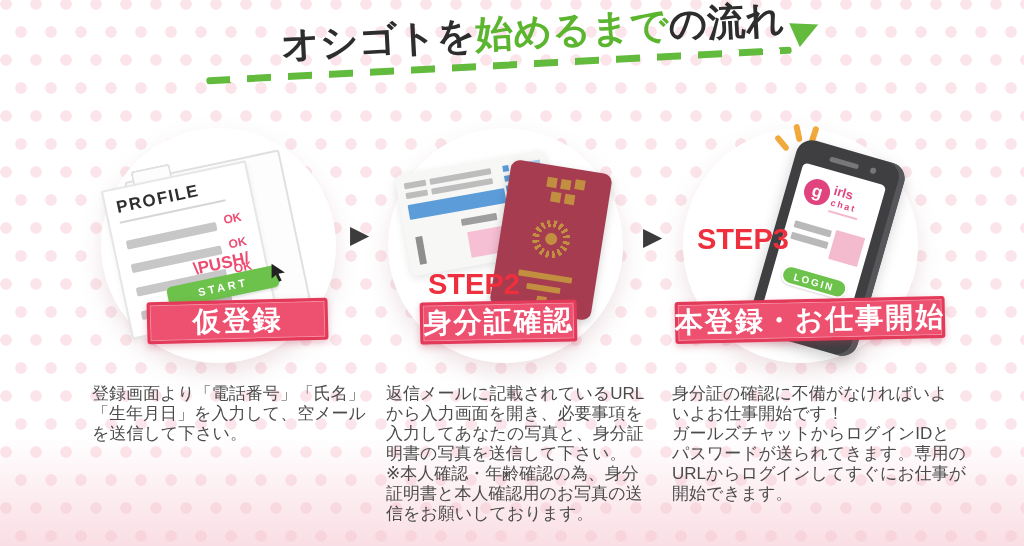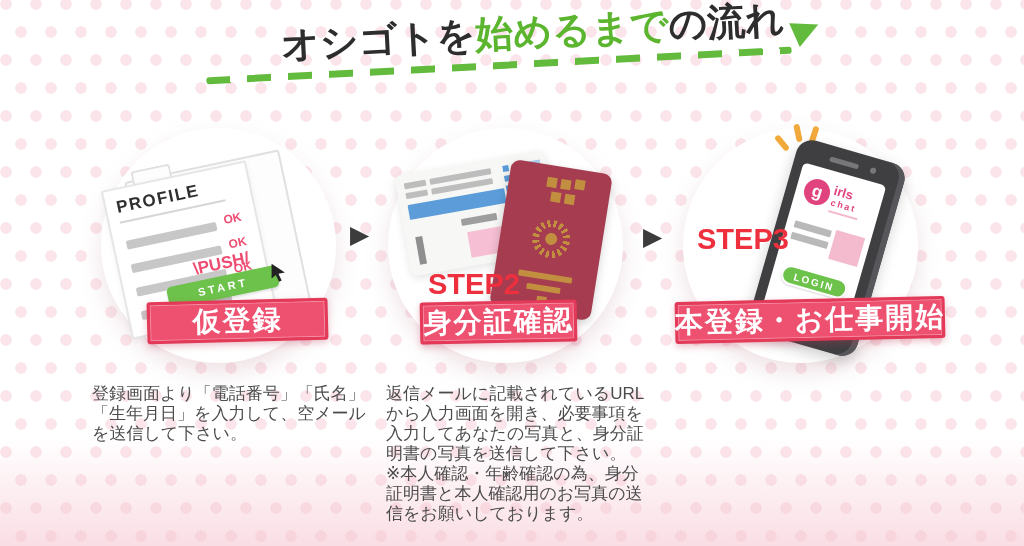--- a/index.html
+++ b/index.html
@@ -226,13 +226,19 @@
   <div class="desc d1">登録画面より「電話番号」「氏名」
 「生年月日」を入力して、空メール
 を送信して下さい。</div>
   <div class="desc d2">返信メールに記載されているURL
 から入力画面を開き、必要事項を
 入力してあなたの写真と、身分証
 明書の写真を送信して下さい。
 ※本人確認・年齢確認の為、身分
 証明書と本人確認用のお写真の送
 信をお願いしております。</div>
+  <div class="desc d3">身分証の確認に不備がなければいよ
+いよお仕事開始です！
+ガールズチャットからログインIDと
+パスワードが送られてきます。専用の
+URLからログインしてすぐにお仕事が
+開始できます。</div>
 </div>
 
 </body></html>

